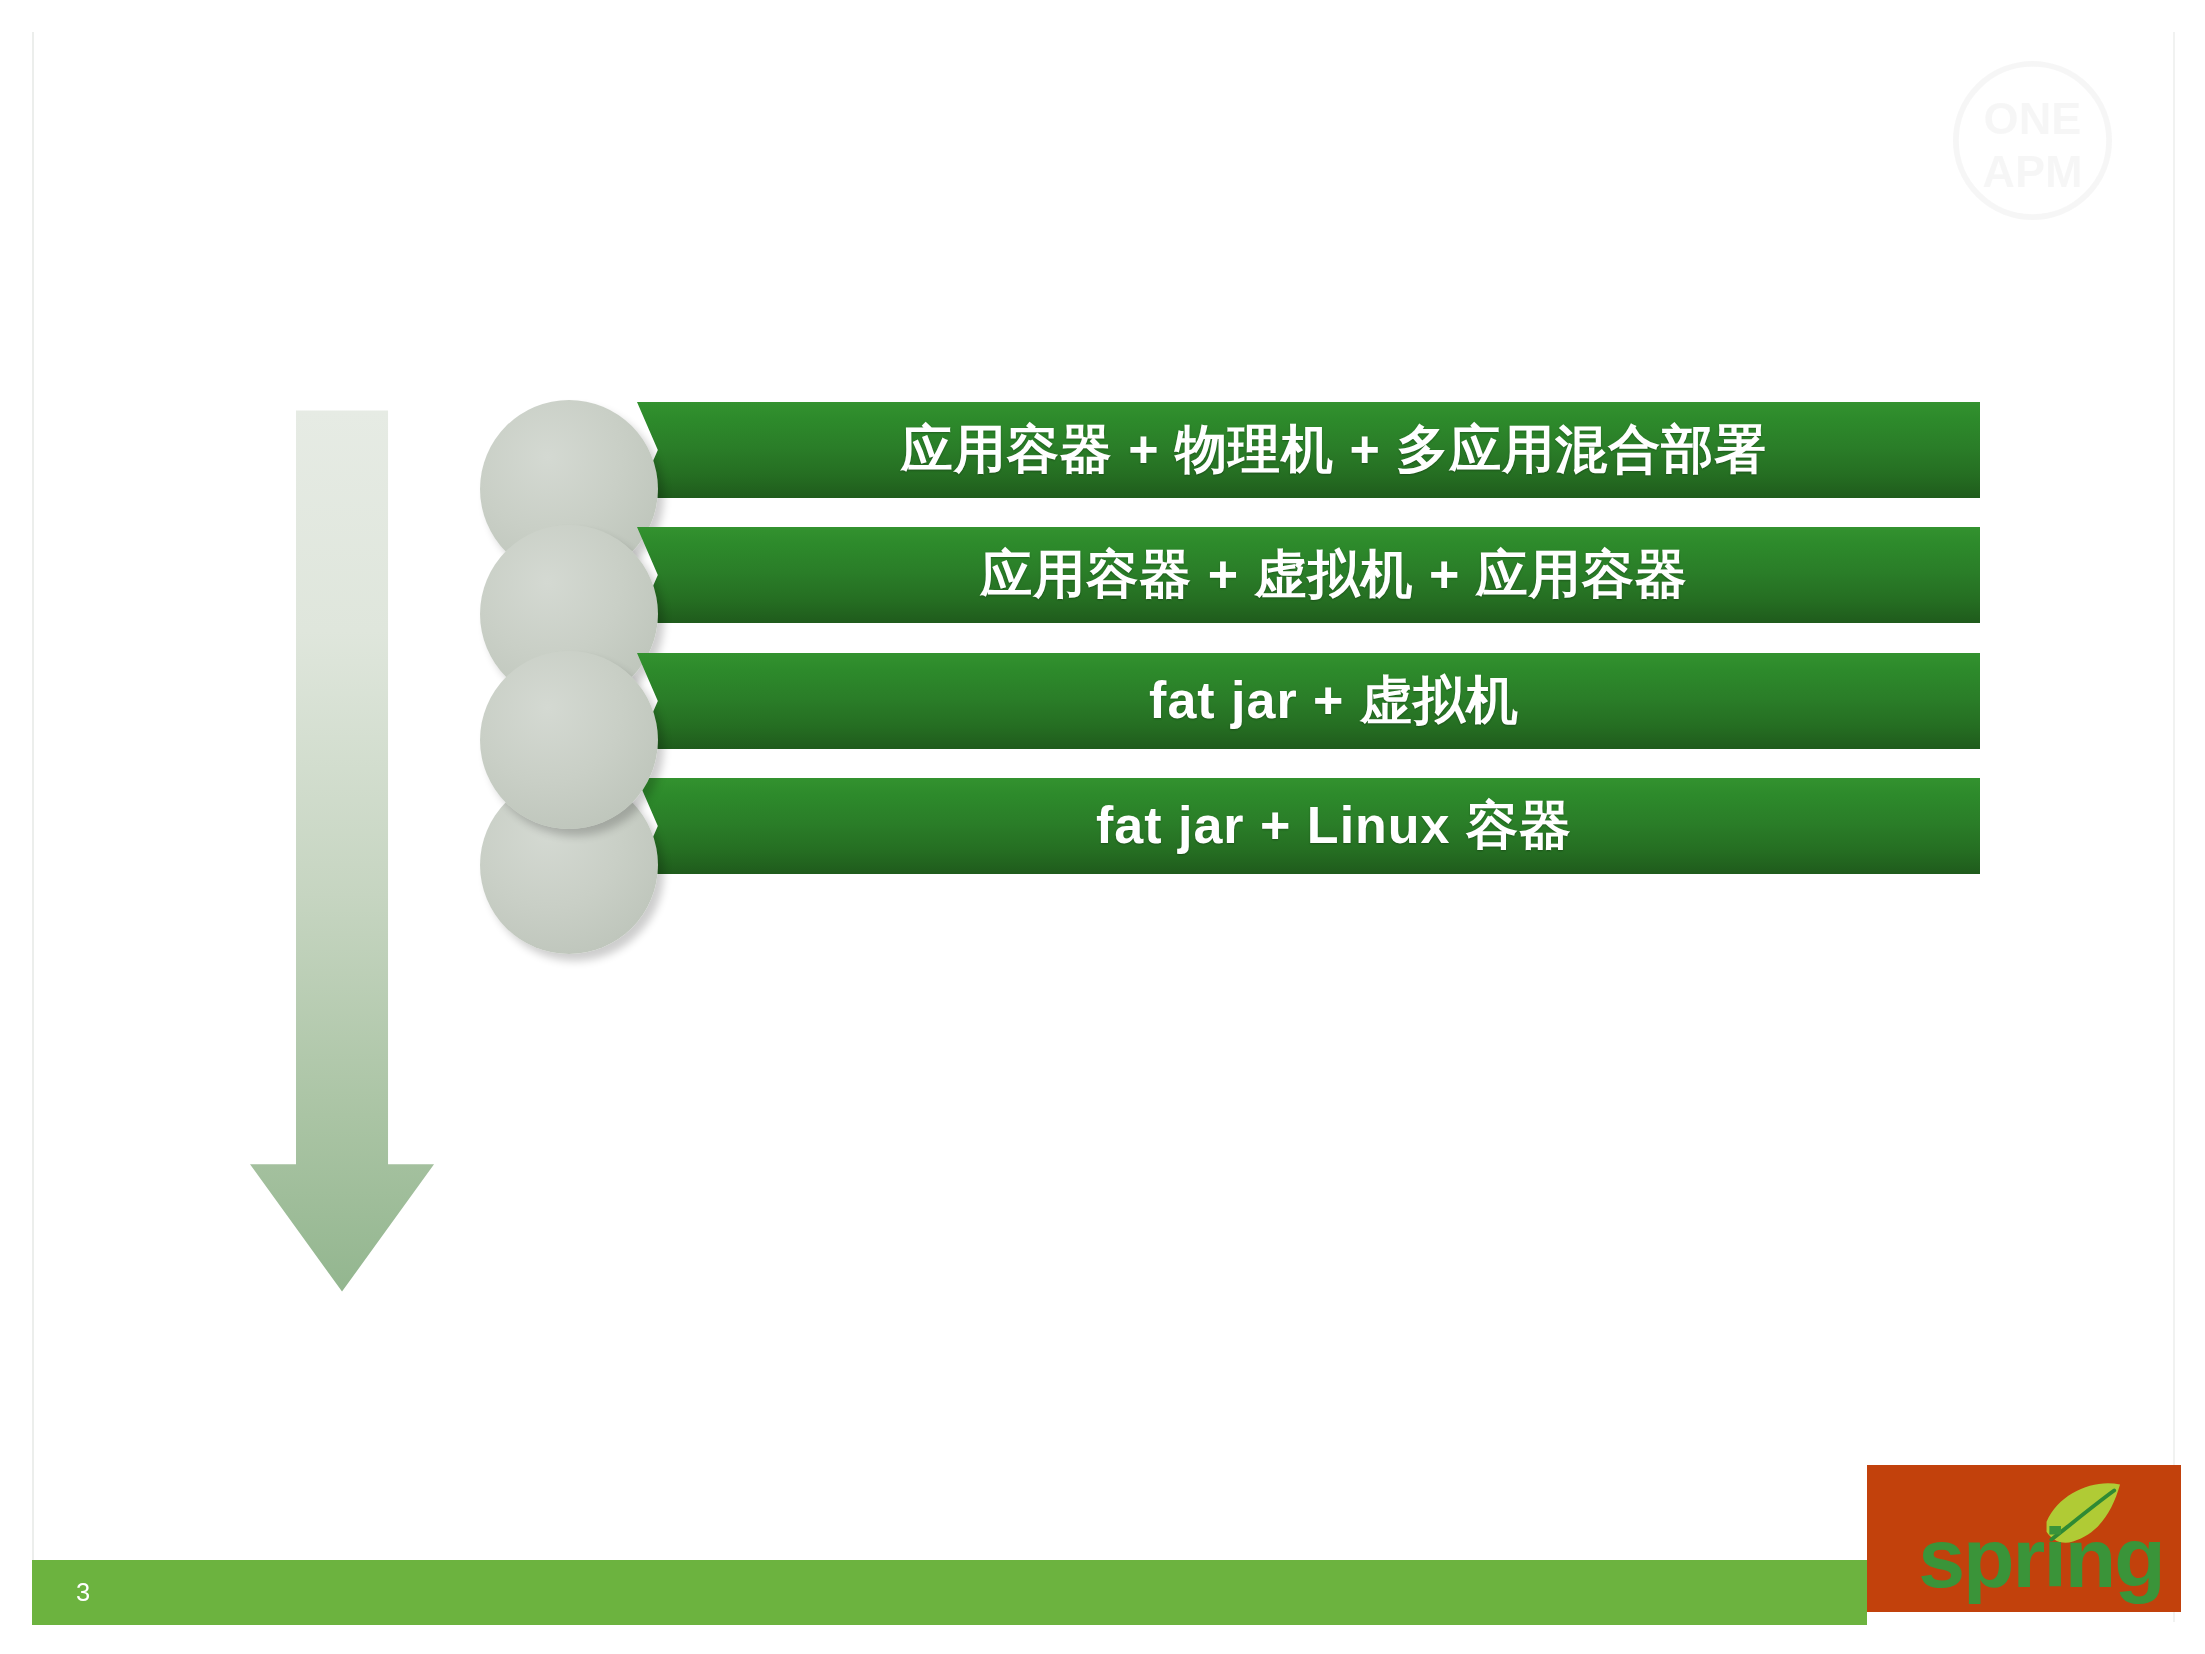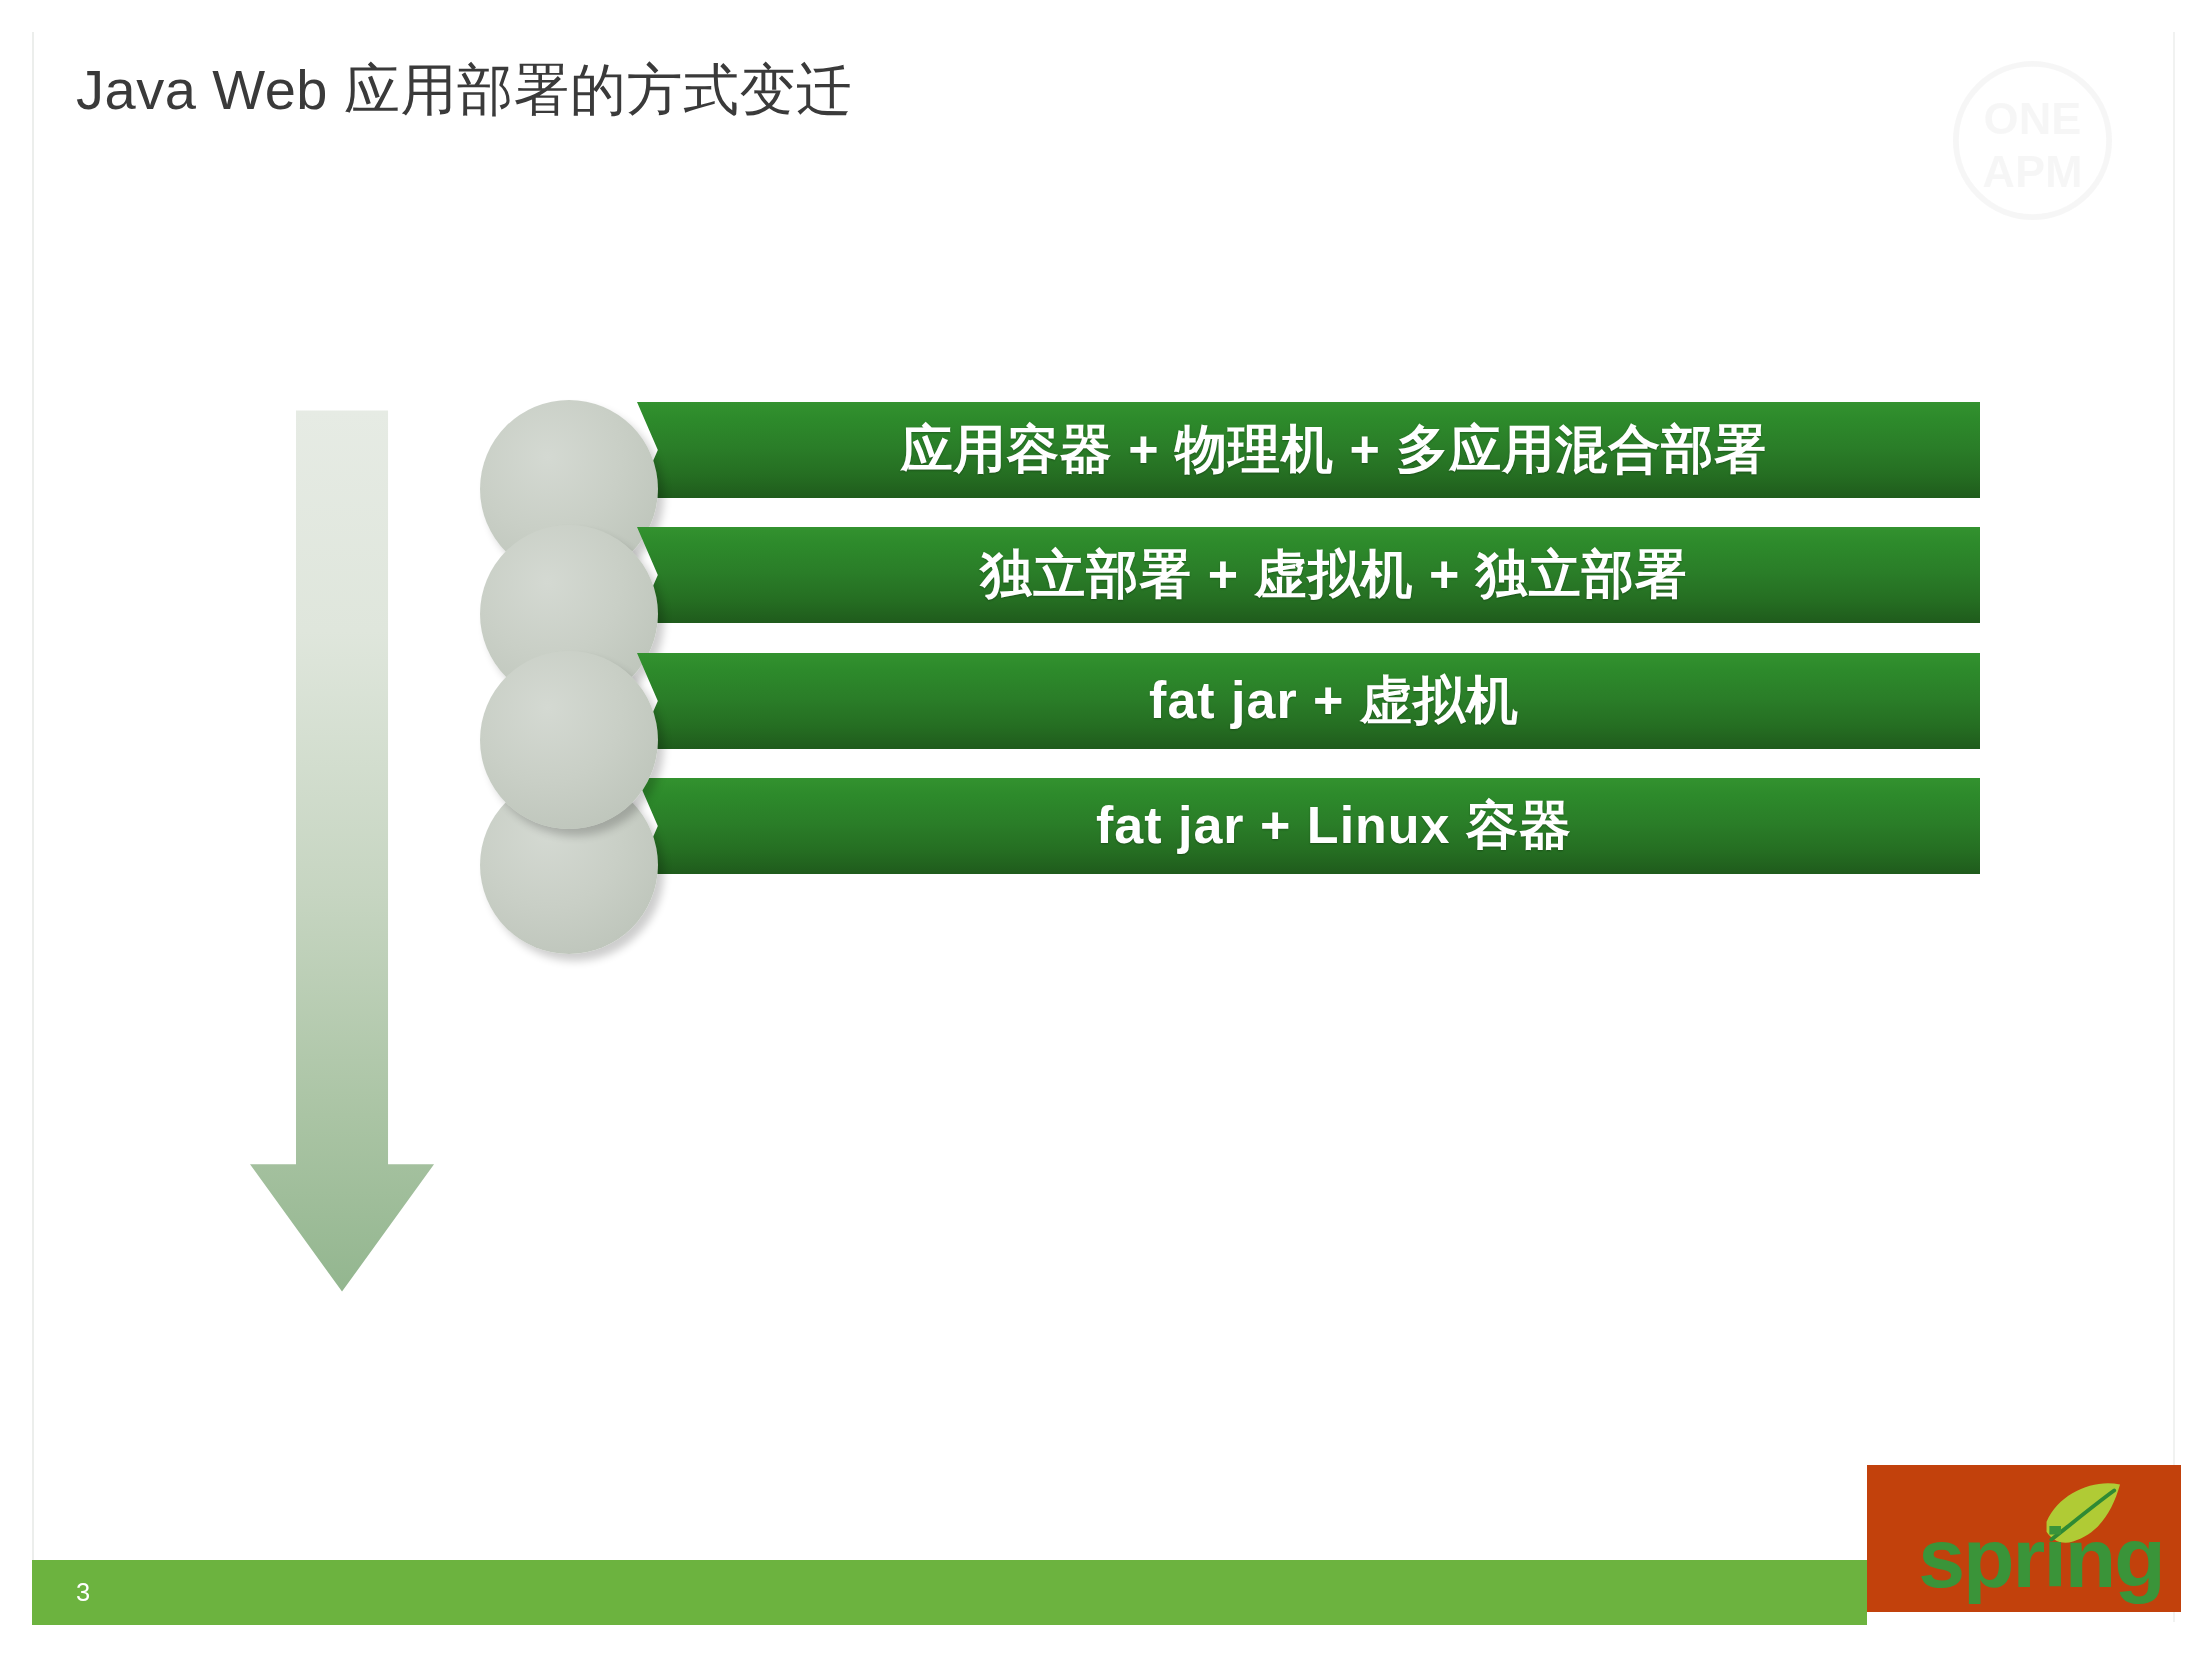--- a/index.html
+++ b/index.html
@@ -126,21 +126,20 @@
   .spring-logo svg{display:block;}
 </style>
 </head>
 <body>
 
 <div id="slide">
 
   <div class="frame-line-left"></div>
   <div class="frame-line-right"></div>
 
-  <div class="title">Java Web 应用部署的方式变迁</div>
 
   <div class="watermark">
     <svg viewBox="0 0 170 170" width="167" height="167" aria-hidden="true">
       <circle cx="85" cy="85" r="78" fill="none" stroke="#6f6f6f" stroke-width="6"></circle>
       <text x="85" y="78" text-anchor="middle" font-family="Liberation Sans, sans-serif" font-size="46" font-weight="bold" fill="#6f6f6f">ONE</text>
       <text x="85" y="132" text-anchor="middle" font-family="Liberation Sans, sans-serif" font-size="46" font-weight="bold" fill="#6f6f6f">APM</text>
     </svg>
   </div>
 
   <div class="arrow">
@@ -162,21 +161,21 @@
 
     <div class="row row-0">
       <div class="bar">
         <span class="bar-label">应用容器 + 物理机 + 多应用混合部署</span>
       </div>
       <div class="circle"></div>
     </div>
 
     <div class="row row-1">
       <div class="bar">
-        <span class="bar-label">独立部署 + 虚拟机 + 独立部署</span>
+        <span class="bar-label">应用容器 + 虚拟机 + 应用容器</span>
       </div>
       <div class="circle"></div>
     </div>
 
     <div class="row row-3">
       <div class="bar">
         <span class="bar-label">fat jar + Linux 容器</span>
       </div>
       <div class="circle"></div>
     </div>

